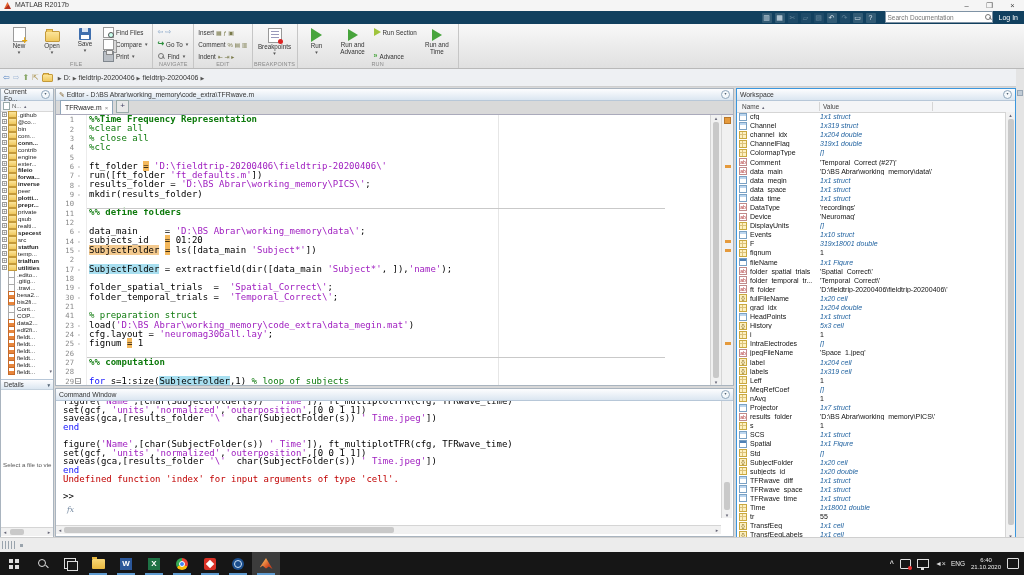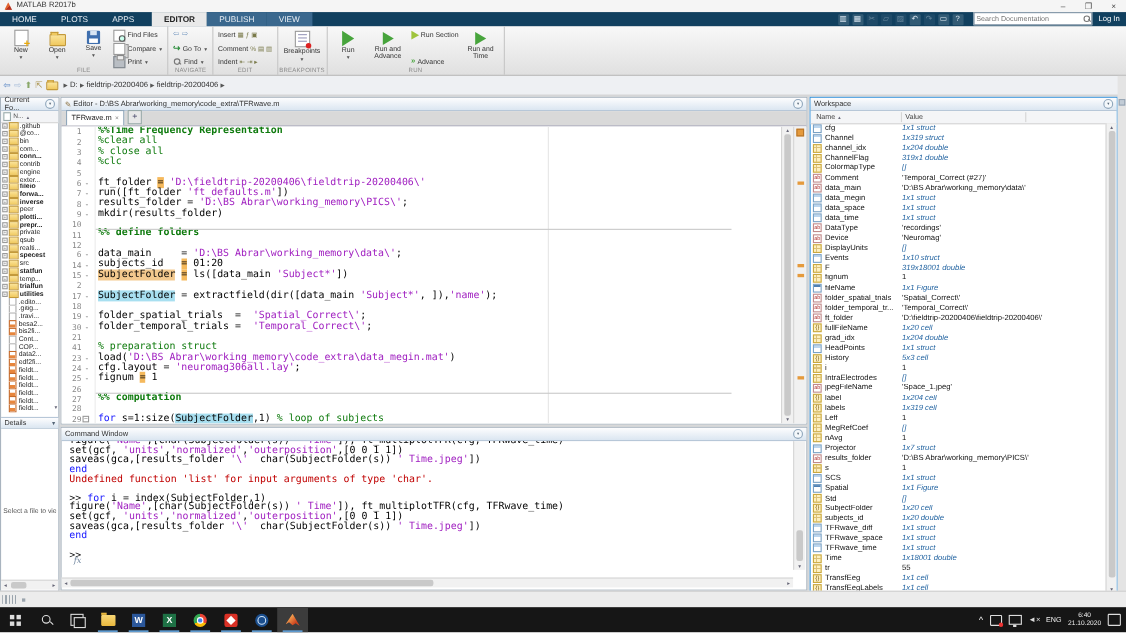--- a/index.html
+++ b/index.html
@@ -192,28 +192,20 @@
     <span class="mlogo"></span>
     <span class="wtitle">MATLAB R2017b</span>
     <div class="winc" id="winc">
         <div>–</div>
         <div>❐</div>
         <div>×</div>
       </div>
   </div>
 
   <div class="tabbar">
-    <div id="rtabs" style="display:flex">
-        <div class="rtab">HOME</div>
-        <div class="rtab">PLOTS</div>
-        <div class="rtab">APPS</div>
-        <div class="rtab active gapL">EDITOR</div>
-        <div class="rtab group2">PUBLISH</div>
-        <div class="rtab group2">VIEW</div>
-      </div>
     <div class="qat" id="qat">
         <span class="qa">▥</span>
         <span class="qa">▦</span>
         <span class="qa dis">✂</span>
         <span class="qa dis">▱</span>
         <span class="qa dis">▨</span>
         <span class="qa">↶</span>
         <span class="qa dis">↷</span>
         <span class="qa">▭</span>
         <span class="qa">?</span>
@@ -721,27 +713,26 @@
     <div class="ph">
       <span>Command Window</span>
       <span class="sp"></span>
       <span class="panelbtn">▾</span>
     </div>
     <div id="cwbody">
         <div class="cwl" style="margin-top: -4px;"><span class="tx">figure(</span><span class="str">'Name'</span><span class="tx">,[char(SubjectFolder(s)) </span><span class="str">' Time'</span><span class="tx">]), ft_multiplotTFR(cfg, TFRwave_time)</span></div>
         <div class="cwl"><span class="tx">set(gcf, </span><span class="str">'units'</span><span class="tx">,</span><span class="str">'normalized'</span><span class="tx">,</span><span class="str">'outerposition'</span><span class="tx">,[0 0 1 1])</span></div>
         <div class="cwl"><span class="tx">saveas(gca,[results_folder </span><span class="str">'\'</span><span class="tx">  char(SubjectFolder(s)) </span><span class="str">' Time.jpeg'</span><span class="tx">])</span></div>
         <div class="cwl"><span class="kw">end</span></div>
-        <div class="cwl"><span class="err">Undefined function 'list' for input arguments of type 'char'.</span></div>
         <div class="cwl"></div>
-        <div class="cwl"><span class="tx">&gt;&gt; </span><span class="kw">for</span><span class="tx"> i = index(SubjectFolder,1)</span></div>
         <div class="cwl"><span class="tx">figure(</span><span class="str">'Name'</span><span class="tx">,[char(SubjectFolder(s)) </span><span class="str">' Time'</span><span class="tx">]), ft_multiplotTFR(cfg, TFRwave_time)</span></div>
         <div class="cwl"><span class="tx">set(gcf, </span><span class="str">'units'</span><span class="tx">,</span><span class="str">'normalized'</span><span class="tx">,</span><span class="str">'outerposition'</span><span class="tx">,[0 0 1 1])</span></div>
         <div class="cwl"><span class="tx">saveas(gca,[results_folder </span><span class="str">'\'</span><span class="tx">  char(SubjectFolder(s)) </span><span class="str">' Time.jpeg'</span><span class="tx">])</span></div>
         <div class="cwl"><span class="kw">end</span></div>
+        <div class="cwl"><span class="err">Undefined function 'index' for input arguments of type 'cell'.</span></div>
         <div class="cwl"></div>
         <div class="cwl"><span class="tx">&gt;&gt;</span></div>
       </div>
     <span class="fx">fx</span>
     <div class="vscroll" style="right:1px;top:12px;bottom:18px">
       <span class="vs-thumb" style="bottom:8px;height:28px"></span>
       <span class="vs-arr" style="bottom:0">▾</span>
     </div>
     <div class="hscroll" style="right:12px;bottom:2px">
       <span class="sarr">◂</span>

